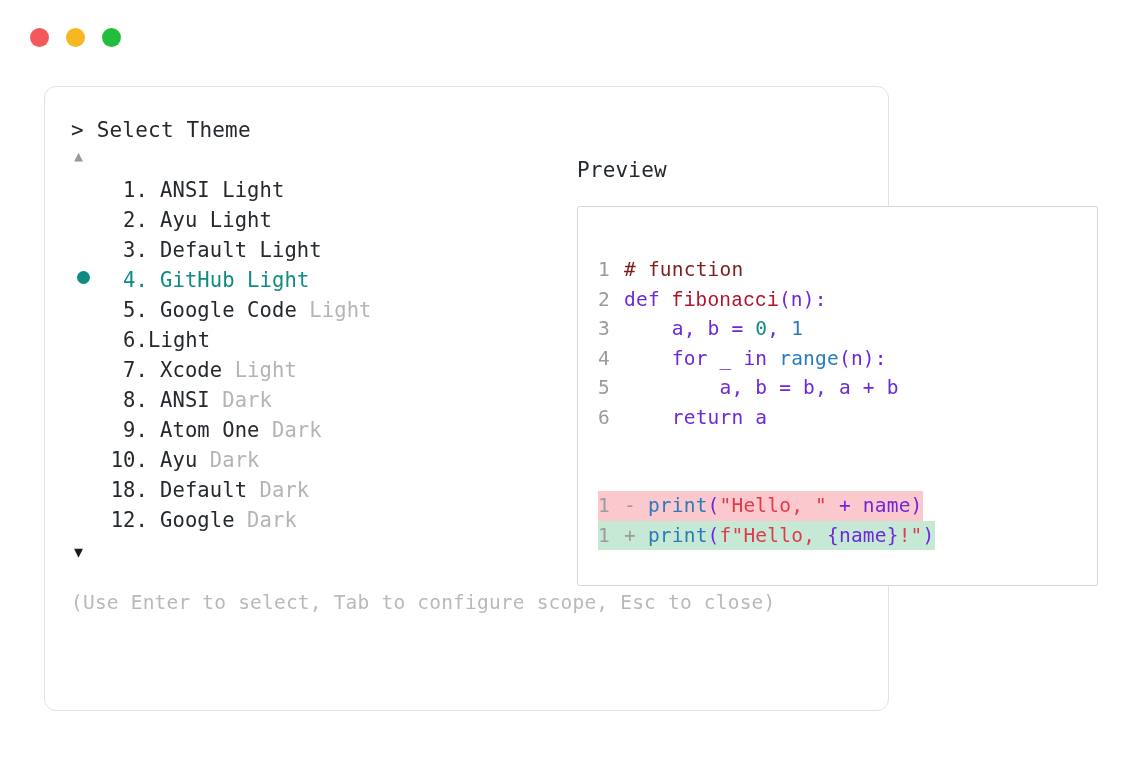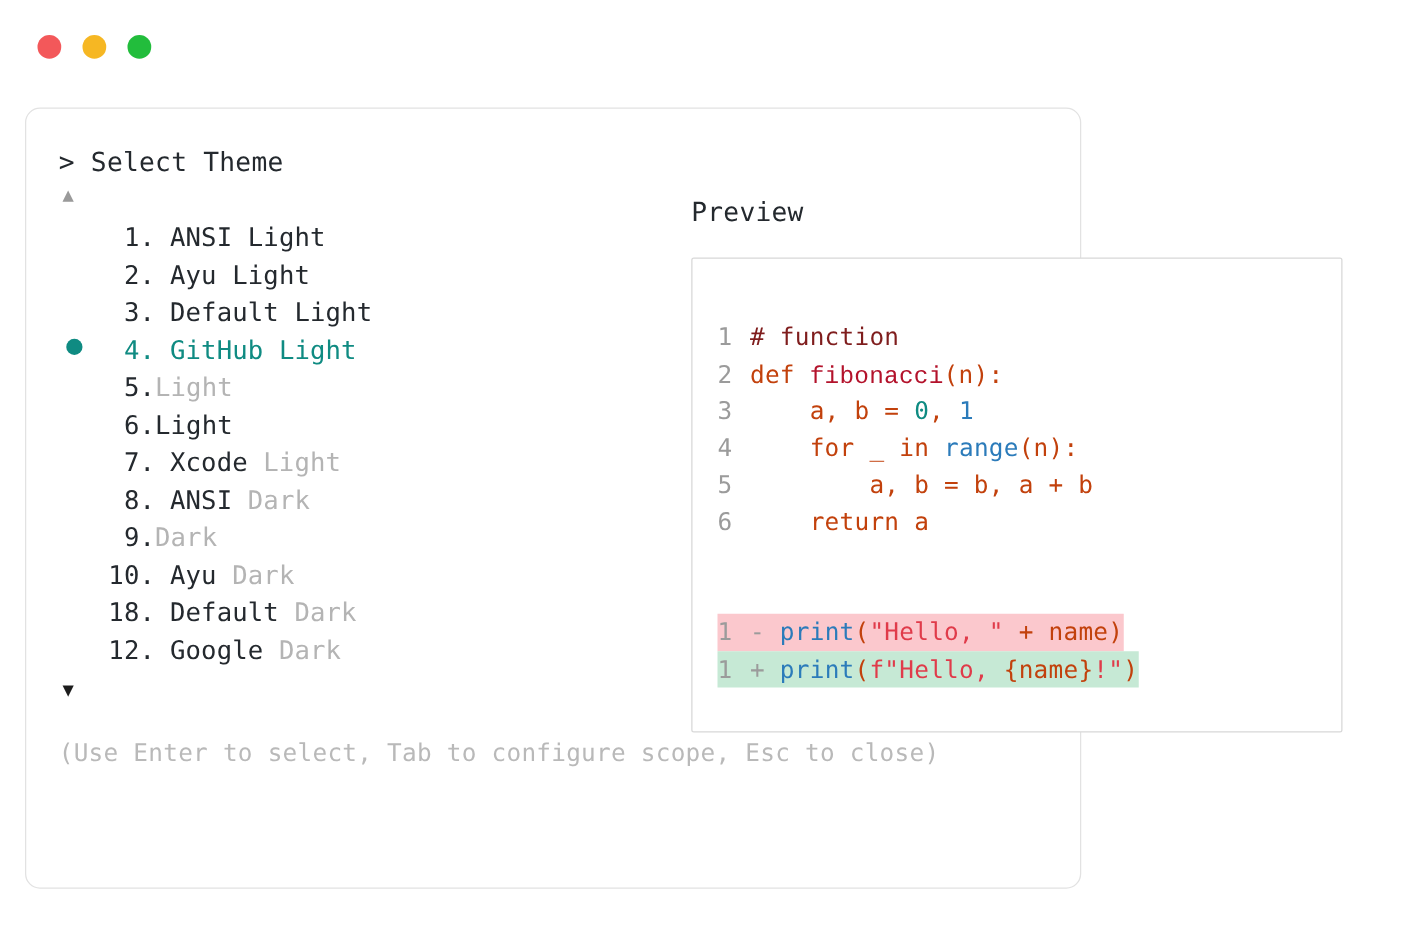--- a/index.html
+++ b/index.html
@@ -29,21 +29,21 @@
     height: 19px;
     border-radius: 50%;
   }
   .dot-red    { background: #f3585a; }
   .dot-yellow { background: #f6b723; }
   .dot-green  { background: #22bd3c; }
 
   
   .card {
     position: absolute;
-    left: 20px;
+    left: 44px;
     top: 86px;
     width: 845px;
     height: 625px;
     box-sizing: border-box;
     background: #ffffff;
     border: 1px solid #e2e2e2;
     border-radius: 12px;
   }
 
   .card-inner {
@@ -193,21 +193,21 @@
   .code-line.diff .ln.del { background: #fbc8cd; }
   .code-line.diff .ln.add { background: #c6e9d5; }
 
   
   .t-comment { color: #7f1d1d; }
   .t-func    { color: #b3122b; font-family: Liberation Mono, monospace; }
   .t-builtin { color: #2b7bba; }
   .t-num     { color: #0f8b82; }
   .t-num2    { color: #2b7bba; }
   .t-str     { color: #e03b4a; }
-  .t-plain   { color: #c2410c; }
+  .t-plain   { color: #6d28d9; }
   .t-sign    { color: #9b9b9b; }
 </style>
 </head>
 <body>
 
 <div class="titlebar">
   <span class="dot dot-red"></span>
   <span class="dot dot-yellow"></span>
   <span class="dot dot-green"></span>
 </div>
@@ -219,25 +219,25 @@
       <div class="col-left">
         <div class="header"><span class="prompt">&gt;</span><span> </span><span>Select Theme</span></div>
 
         <div class="scroll-arrow arrow-up">▲</div>
 
         <div class="theme-list" id="theme-list">
             <div class="theme-row"><span class="bullet-cell"></span><span class="idx">1.</span><span class="name">ANSI </span><span class="variant variant-strong">Light</span></div>
             <div class="theme-row"><span class="bullet-cell"></span><span class="idx">2.</span><span class="name">Ayu </span><span class="variant variant-strong">Light</span></div>
             <div class="theme-row"><span class="bullet-cell"></span><span class="idx">3.</span><span class="name">Default </span><span class="variant variant-strong">Light</span></div>
             <div class="theme-row selected"><span class="bullet-cell"><span class="bullet"></span></span><span class="idx">4.</span><span class="name">GitHub </span><span class="variant variant-strong">Light</span></div>
-            <div class="theme-row"><span class="bullet-cell"></span><span class="idx">5.</span><span class="variant variant-dim">Light</span></div>
+            <div class="theme-row"><span class="bullet-cell"></span><span class="idx">5.</span><span class="name">Google Code </span><span class="variant variant-dim">Light</span></div>
             <div class="theme-row"><span class="bullet-cell"></span><span class="idx">6.</span><span class="variant variant-strong">Light</span></div>
             <div class="theme-row"><span class="bullet-cell"></span><span class="idx">7.</span><span class="name">Xcode </span><span class="variant variant-dim">Light</span></div>
             <div class="theme-row"><span class="bullet-cell"></span><span class="idx">8.</span><span class="name">ANSI </span><span class="variant variant-dim">Dark</span></div>
-            <div class="theme-row"><span class="bullet-cell"></span><span class="idx">9.</span><span class="variant variant-dim">Dark</span></div>
+            <div class="theme-row"><span class="bullet-cell"></span><span class="idx">9.</span><span class="name">Atom One </span><span class="variant variant-dim">Dark</span></div>
             <div class="theme-row"><span class="bullet-cell"></span><span class="idx">10.</span><span class="name">Ayu </span><span class="variant variant-dim">Dark</span></div>
             <div class="theme-row"><span class="bullet-cell"></span><span class="idx">18.</span><span class="name">Default </span><span class="variant variant-dim">Dark</span></div>
             <div class="theme-row"><span class="bullet-cell"></span><span class="idx">12.</span><span class="name">Google </span><span class="variant variant-dim">Dark</span></div>
           </div>
 
         <div class="scroll-arrow arrow-down">▼</div>
 
         <div class="hint">(Use Enter to select, Tab to configure scope, Esc to close)</div>
       </div>
 

